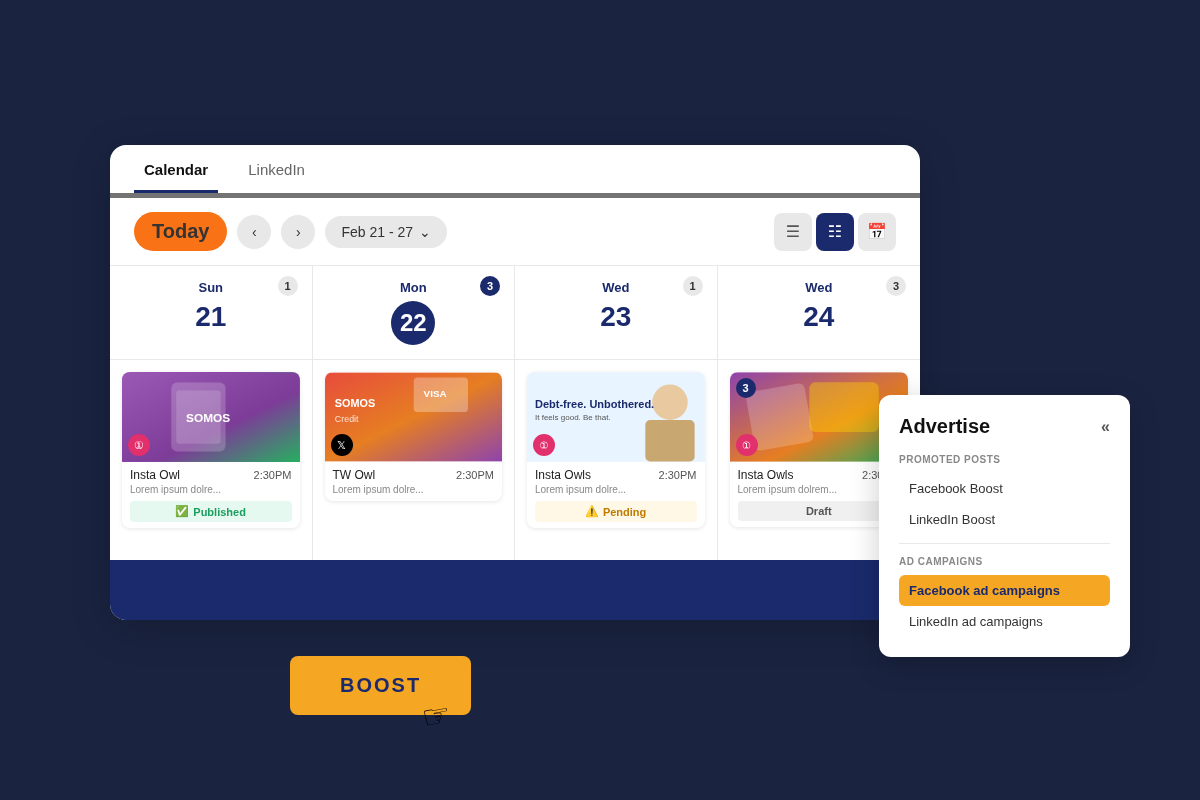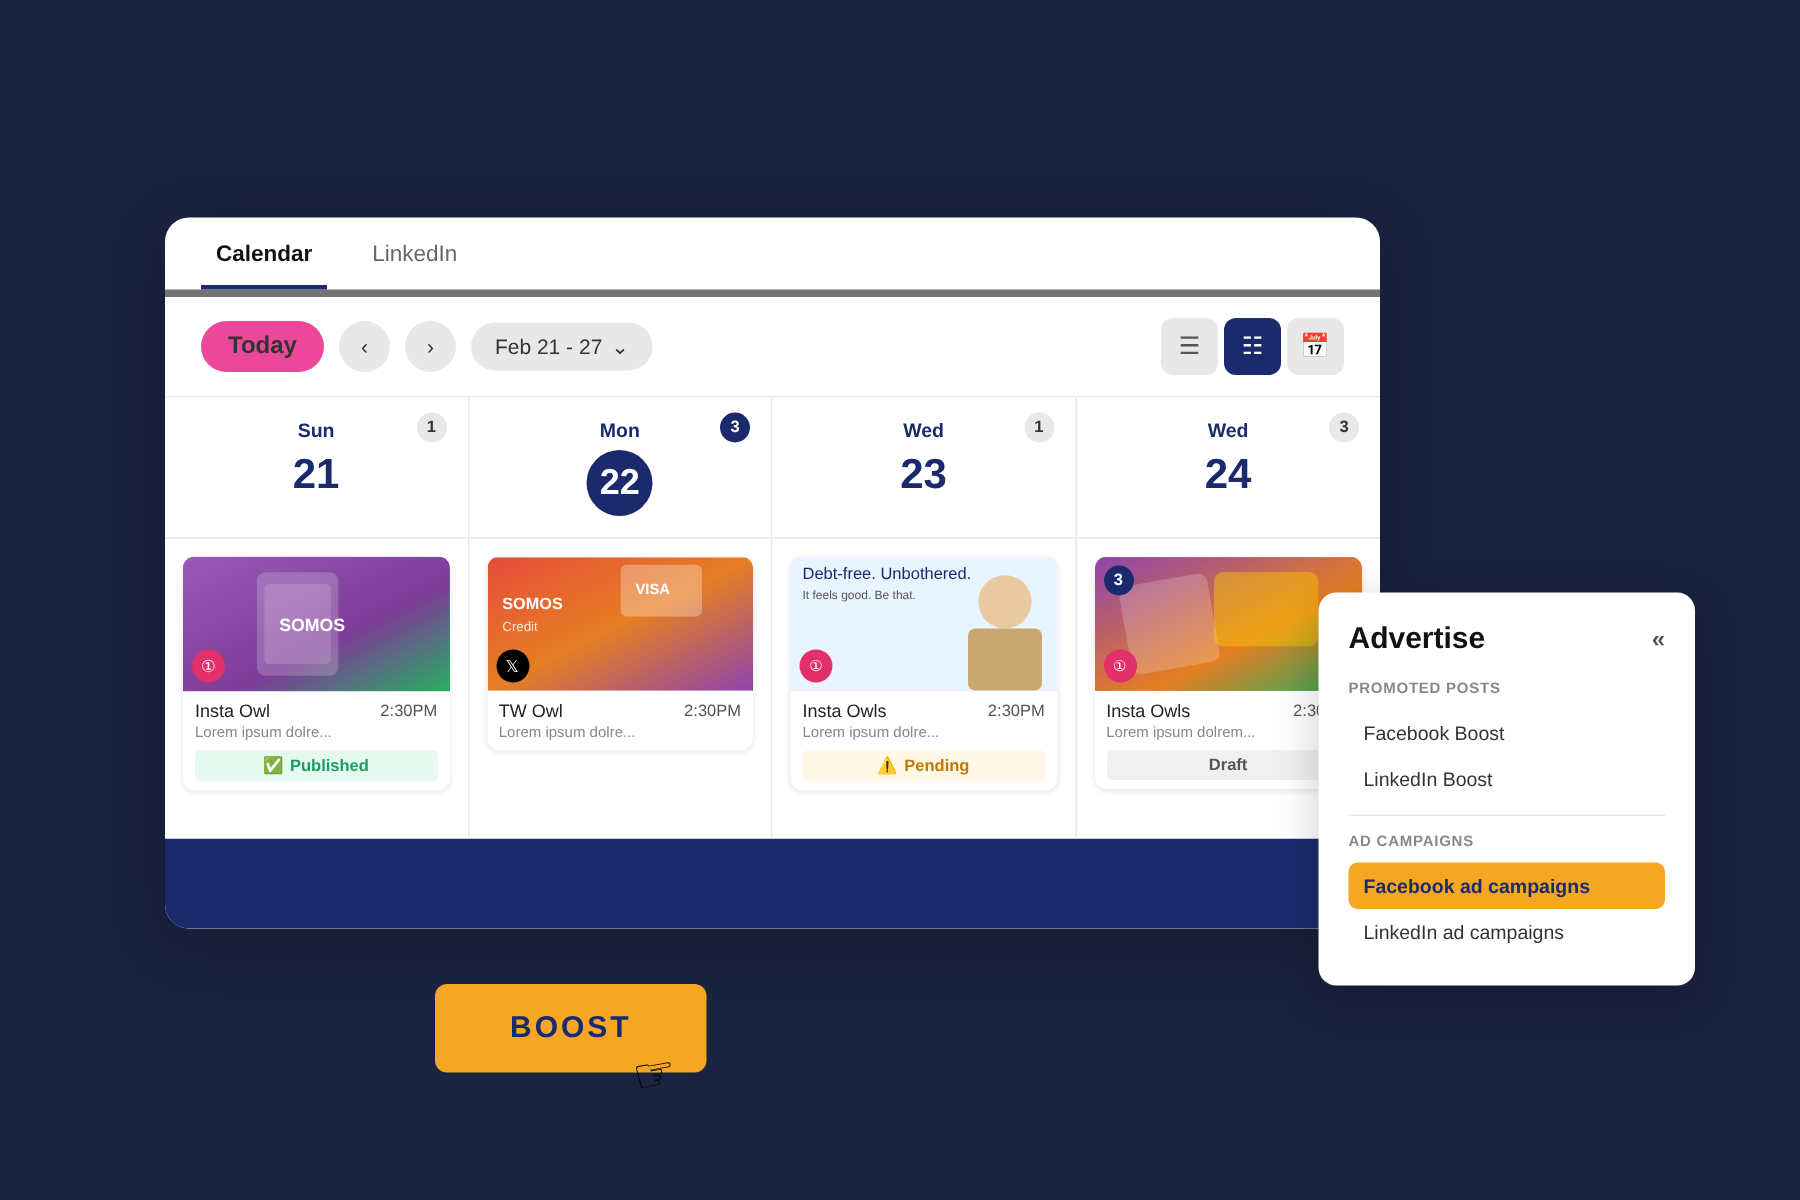--- a/index.html
+++ b/index.html
@@ -90,25 +90,25 @@
 
     
     .toolbar {
       display: flex;
       align-items: center;
       gap: 10px;
       padding: 14px 24px;
       border-bottom: 1px solid #e8e8e8;
     }
     .btn-today {
-      background: #ec4899;
+      background: #f97316;
       border: none;
       border-radius: 20px;
       padding: 8px 18px;
-      font-size: 16px;
+      font-size: 20px;
       font-weight: 600;
       color: #333;
       cursor: pointer;
     }
     .btn-nav {
       background: #e8e8e8;
       border: none;
       border-radius: 50%;
       width: 34px;
       height: 34px;
@@ -497,21 +497,21 @@
         <div class="post-card">
           <div class="post-thumb-wrapper">
             <div style="height:90px; position:relative; overflow:hidden; background:#f0f4ff;">
               <svg width="100%" height="90" viewBox="0 0 180 90" xmlns="http://www.w3.org/2000/svg">
                 <rect width="180" height="90" fill="#e8f4ff"></rect>
 
                 <ellipse cx="145" cy="30" rx="18" ry="18" fill="#e8c9a0"></ellipse>
                 <rect x="120" y="48" width="50" height="42" rx="5" fill="#c8a870"></rect>
               </svg>
               <div style="position:absolute;top:6px;left:8px;">
-                <div style="font-size:11px;font-weight:400;color:#1a2a6c;line-height:1.2;">Debt-free. Unbothered.</div>
+                <div style="font-size:11px;font-weight:700;color:#1a2a6c;line-height:1.2;margin-top:20px;">Debt-free. Unbothered.</div>
                 <div style="font-size:8px;color:#555;margin-top:2px;">It feels good. Be that.</div>
               </div>
               <div class="platform-icon ig-icon" style="position:absolute;bottom:6px;left:6px;width:22px;height:22px;border-radius:50%;background:#E1306C;display:flex;align-items:center;justify-content:center;">
                 <span style="font-size:10px;color:white;">①</span>
               </div>
             </div>
           </div>
           <div class="post-info">
             <div class="post-title-row">
               <span>Insta Owls</span>

